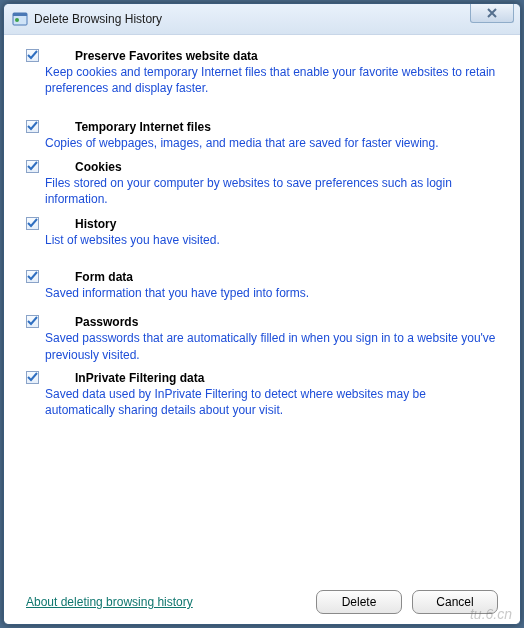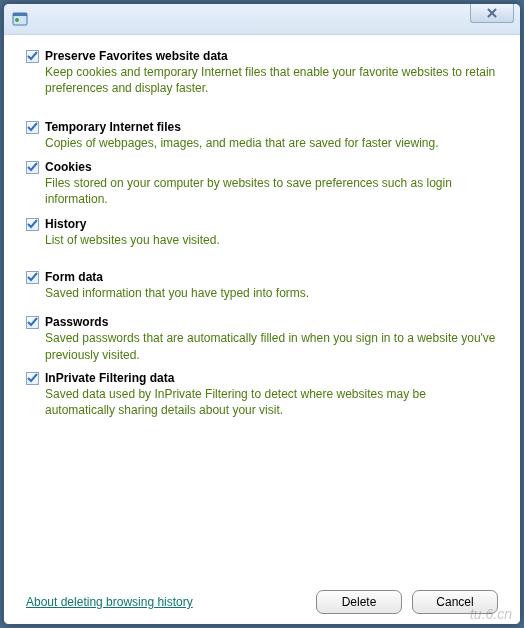--- a/index.html
+++ b/index.html
@@ -67,42 +67,43 @@
     overflow: hidden;
     display: flex;
     flex-direction: column;
   }
   .option {
     margin-bottom: 18px;
   }
   .option.tight { margin-bottom: 8px; }
   .opt-head {
     display: flex;
-    align-items: flex-end;
+    align-items: flex-start;
+    gap: 30px;
   }
   .chk {
     width: 13px;
     height: 13px;
     border: 1px solid #8aa3c8;
     background: linear-gradient(to bottom,#f7fbff,#e6effa);
     display: inline-flex;
     align-items: center;
     justify-content: center;
     margin-right: 6px;
     cursor: pointer;
     box-sizing: border-box;
   }
   .chk svg { width: 11px; height: 11px; }
   .opt-label {
     font-weight: bold;
     color: #000;
     font-size: 12px;
   }
   .opt-desc {
-    color: #4d7c0f;
+    color: #1d4ed8;
     font-size: 12px;
     margin-left: 19px;
     line-height: 1.35;
     margin-top: 1px;
   }
   .footer {
     padding: 10px 18px 16px 18px;
     display: flex;
     align-items: center;
     background: #ffffff;
@@ -142,20 +143,21 @@
 <div class="window">
 
   <div class="titlebar">
     <span class="app-icon">
       <svg viewBox="0 0 16 16">
         <rect x="1" y="2" width="14" height="12" rx="1" fill="#cfe3f7" stroke="#4a78b5"></rect>
         <rect x="1" y="2" width="14" height="3" fill="#4a78b5"></rect>
         <circle cx="5" cy="9" r="2" fill="#3fa24a"></circle>
       </svg>
     </span>
+    <span class="title">Delete Browsing History</span>
     <div class="close-btn">
       <svg viewBox="0 0 10 10">
         <path d="M1 1 L9 9 M9 1 L1 9" stroke="#55708e" stroke-width="2" fill="none"></path>
       </svg>
     </div>
   </div>
 
   <div class="content">
 
     <div class="option" style="margin-bottom:24px;">

